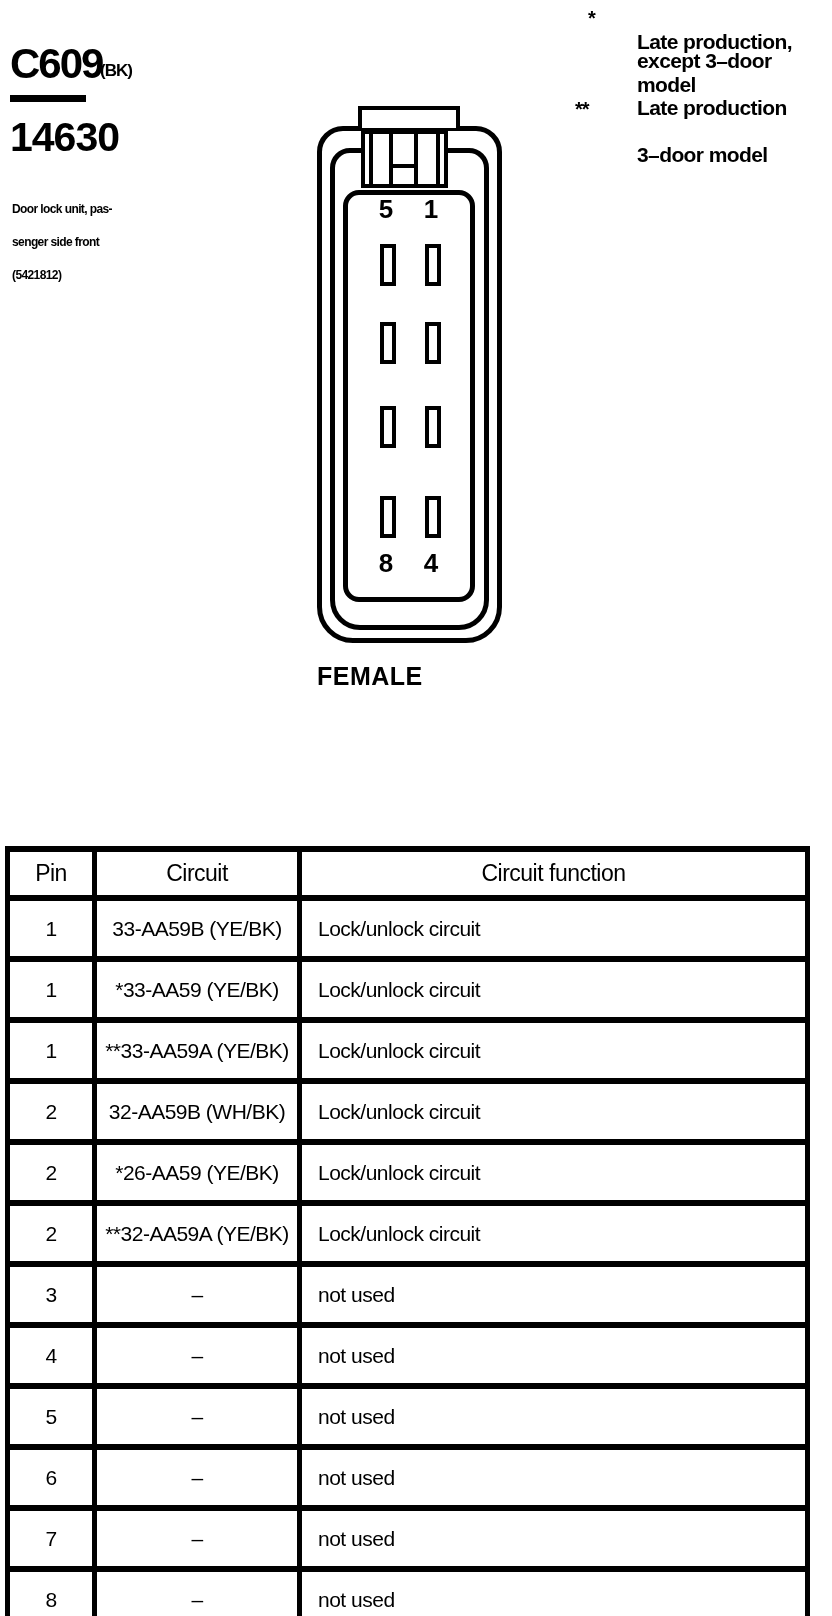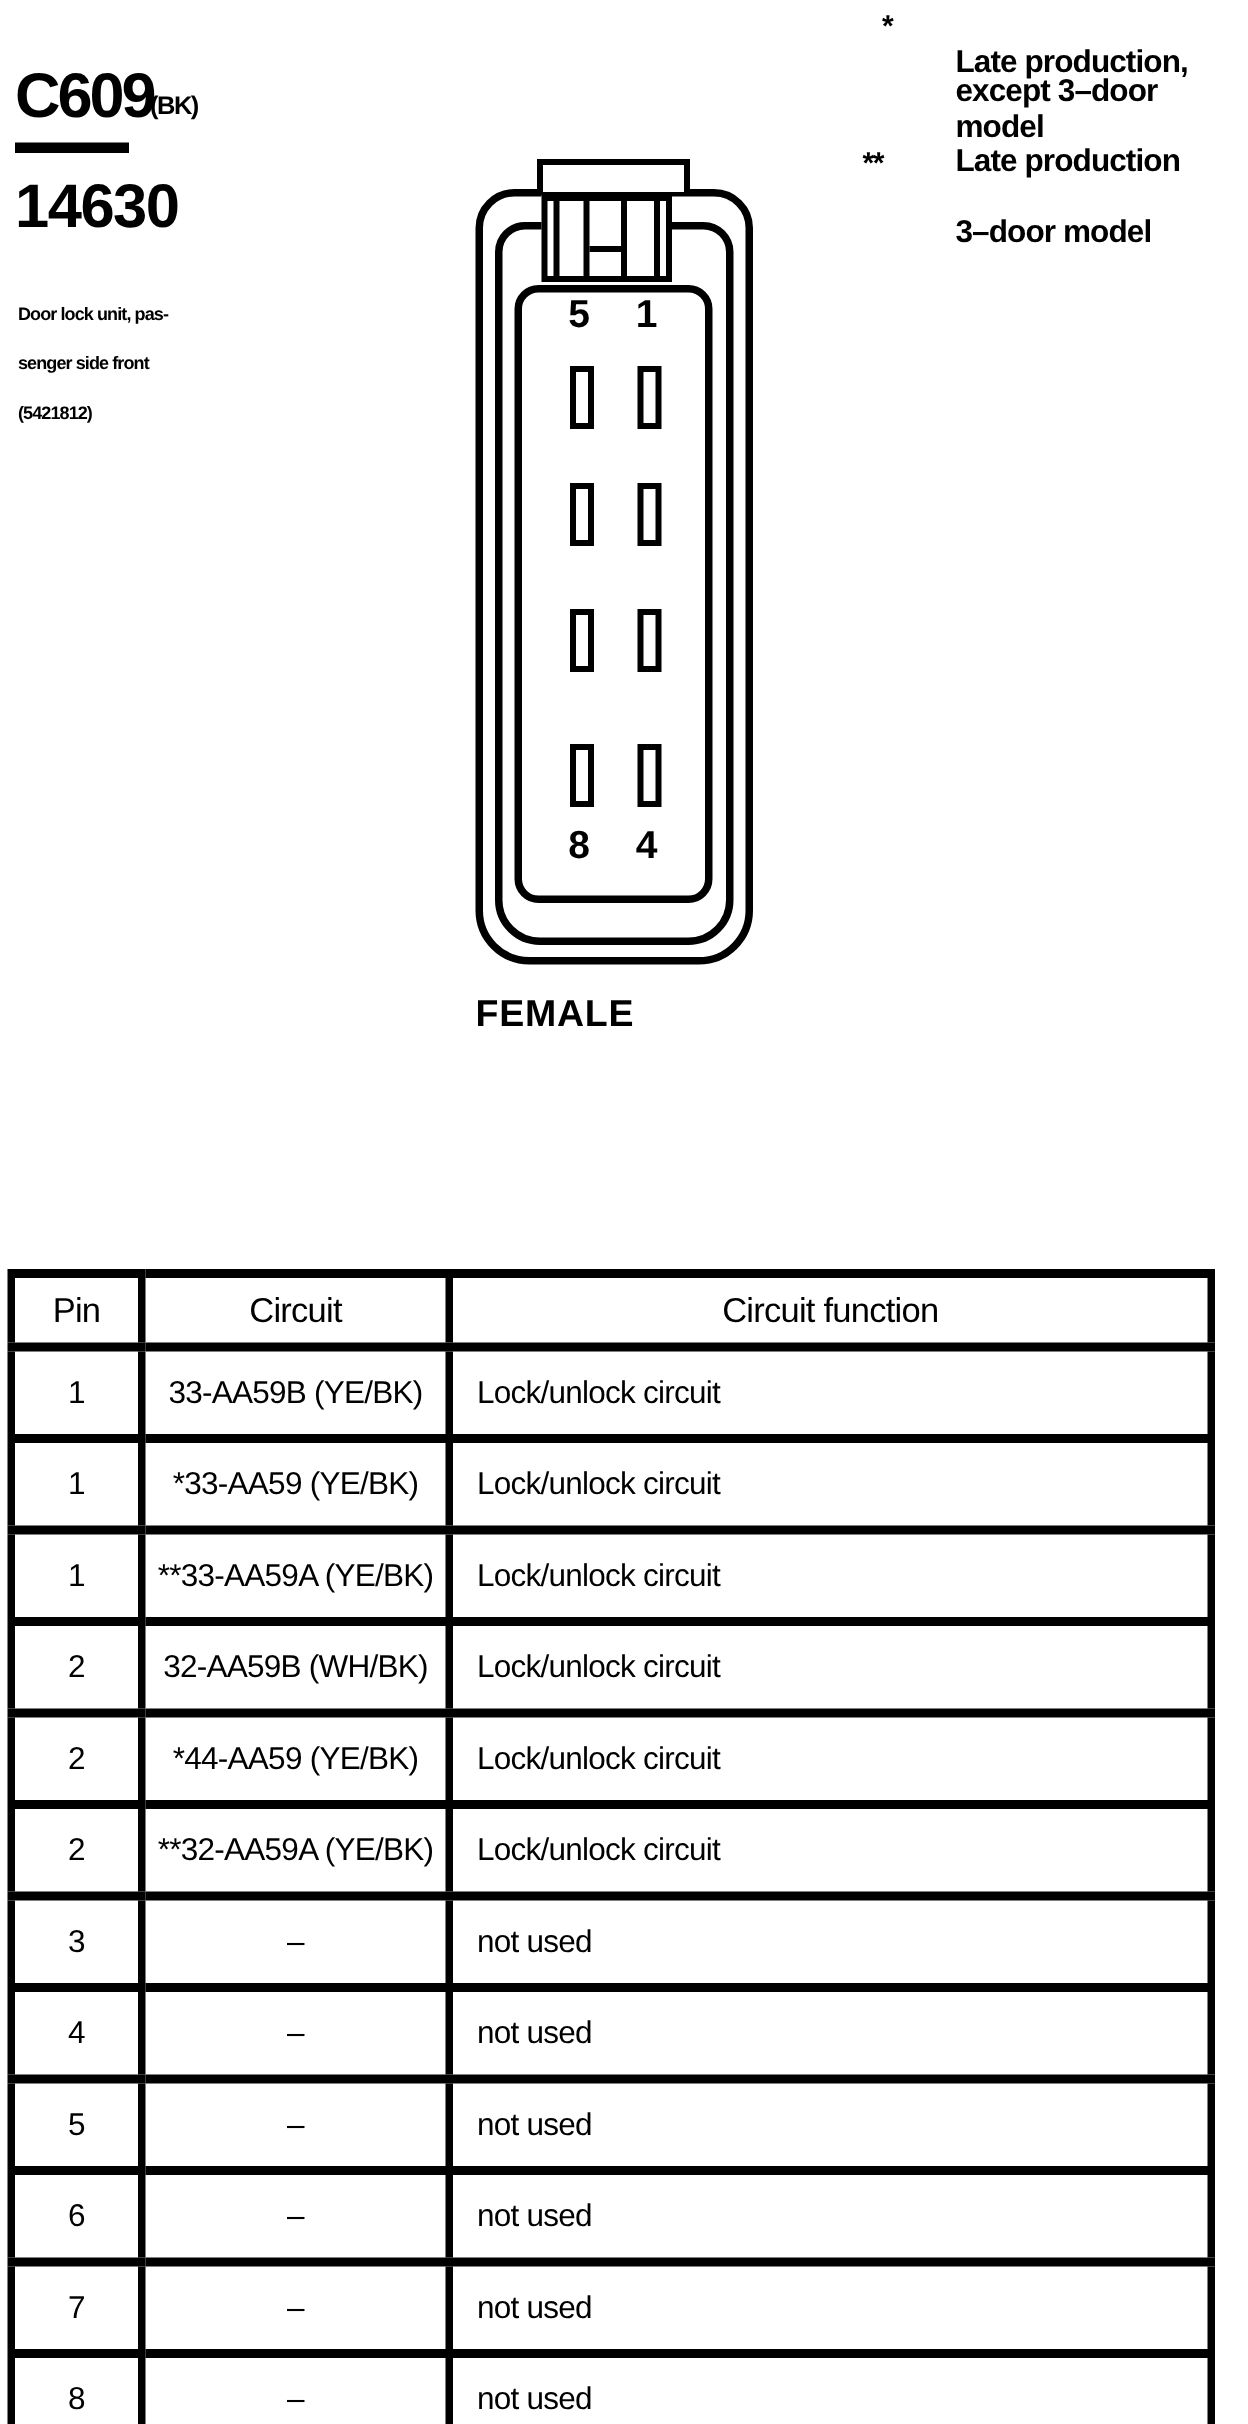--- a/index.html
+++ b/index.html
@@ -131,21 +131,21 @@
           <td class="c1">**33-AA59A (YE/BK)</td>
           <td class="c2">Lock/unlock circuit</td>
         </tr>
         <tr>
           <td class="c0">2</td>
           <td class="c1">32-AA59B (WH/BK)</td>
           <td class="c2">Lock/unlock circuit</td>
         </tr>
         <tr>
           <td class="c0">2</td>
-          <td class="c1">*44-AA59 (YE/BK)</td>
+          <td class="c1">*26-AA59 (YE/BK)</td>
           <td class="c2">Lock/unlock circuit</td>
         </tr>
         <tr>
           <td class="c0">2</td>
           <td class="c1">**32-AA59A (YE/BK)</td>
           <td class="c2">Lock/unlock circuit</td>
         </tr>
         <tr>
           <td class="c0">3</td>
           <td class="c1">–</td>

